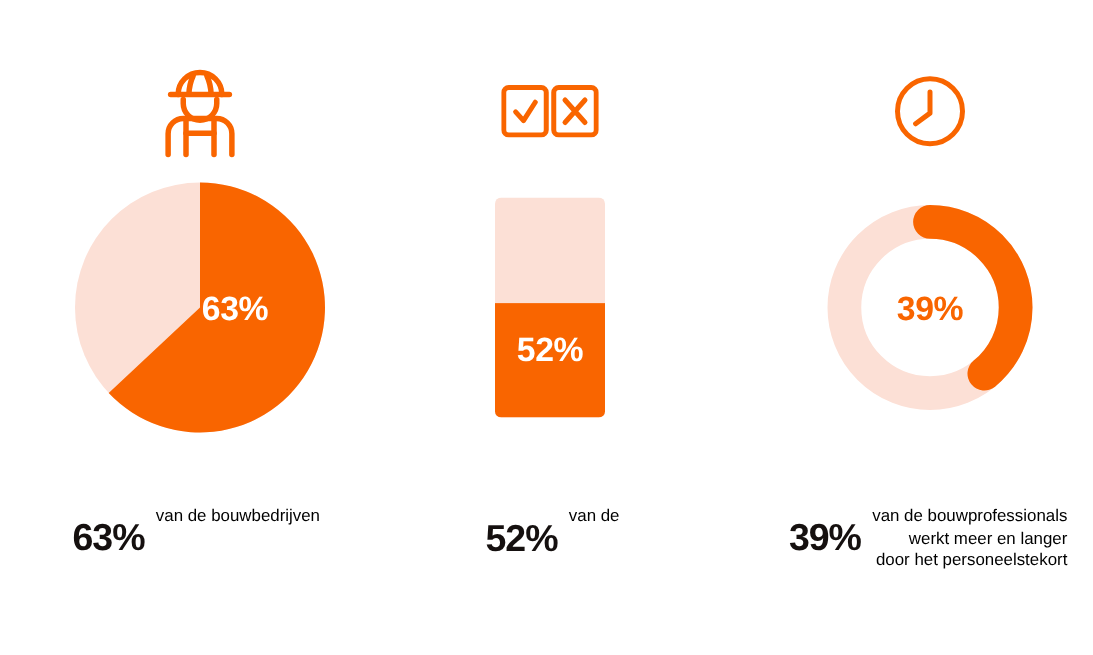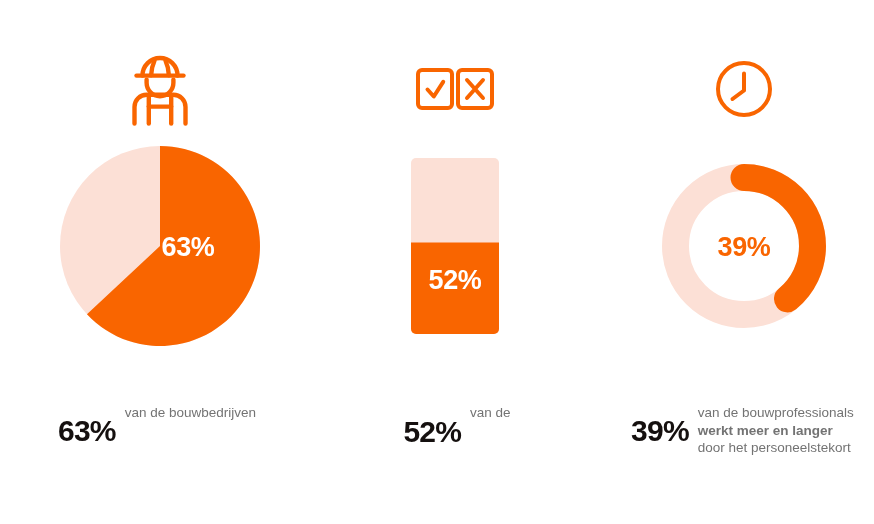--- a/index.html
+++ b/index.html
@@ -21,23 +21,24 @@
     width: 874px;
     height: 524px;
     background: #ffffff;
   }
 
   
   .col {
     position: absolute;
     top: 0;
     height: 524px;
+    text-align: right;
   }
   .col-1 { left: 0;   width: 320px; }
-  .col-2 { left: 320px; width: 270px; }
+  .col-2 { left: 305px; width: 270px; }
   .col-3 { left: 594px; width: 299px; }
 
   
   .icon-wrap {
     position: absolute;
     top: 46px;
     left: 0;
     width: 100%;
     height: 86px;
     display: flex;
@@ -90,24 +91,24 @@
     line-height: 1;
     color: #15100f;
     letter-spacing: -0.8px;
     white-space: nowrap;
     padding-top: 12px;
   }
   .cap-lines {
     font-family: "Liberation Sans", sans-serif;
     font-size: 13.5px;
     line-height: 17.5px;
-    color: #737373;
+    color: #000000;
     white-space: nowrap;
   }
-  .cap-lines .b { font-weight: bold; }
+  .cap-lines .b { font-weight: normal; }
 
   
   .col-1 .caption-inner { margin-left: -6px; }
   .col-2 .caption-inner { margin-left: 4px; }
   .col-3 .caption-inner { margin-left: -2px; }
   .col-2 .big-pct { padding-top: 13px; }
   .col-3 .big-pct { padding-top: 12px; }
 </style>
 </head>
 <body>

